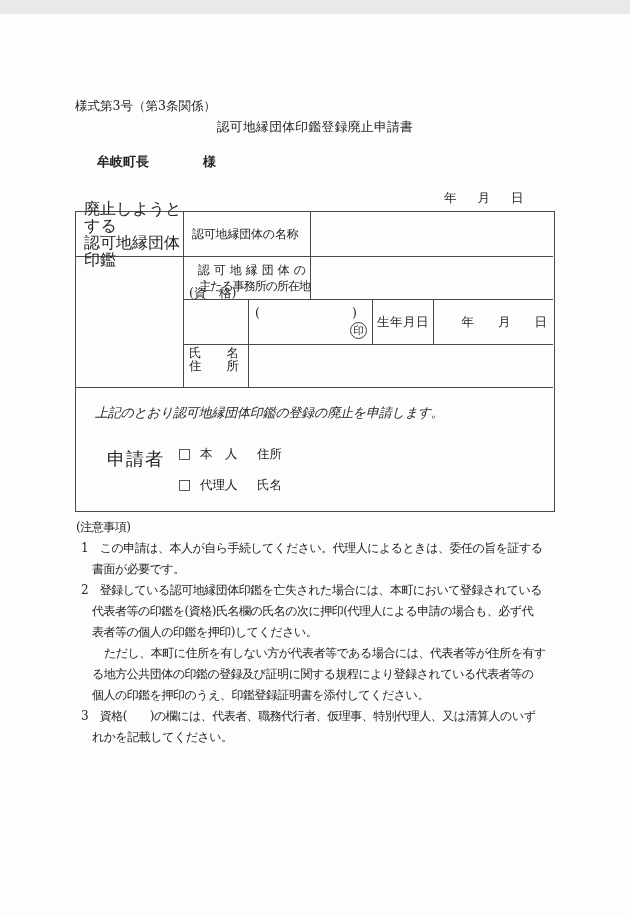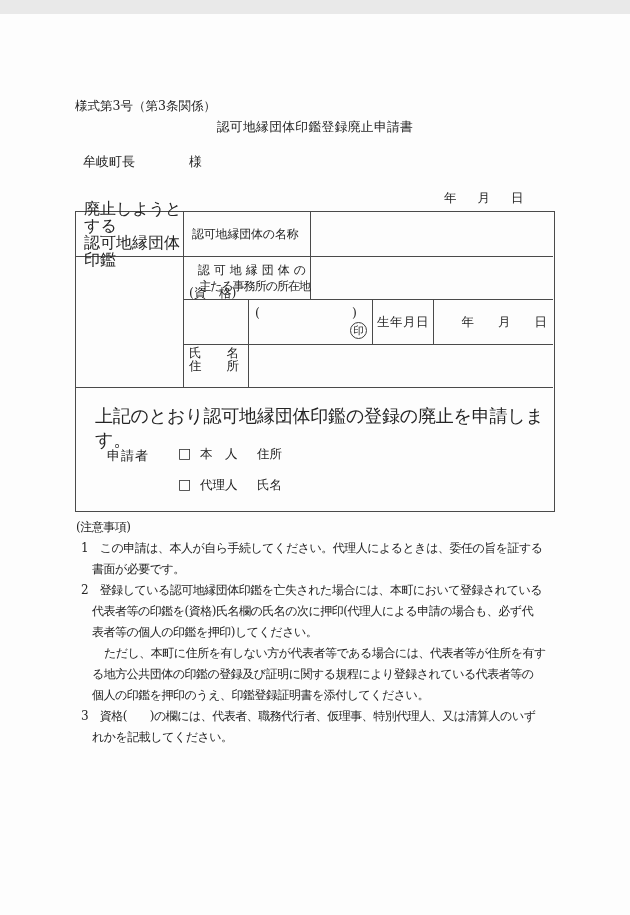--- a/index.html
+++ b/index.html
@@ -8,21 +8,21 @@
     position:relative; width:630px; height:915px; margin:14px auto;
     background:#fdfdfd; color:#242424;
     font-family:"DejaVu Serif","Liberation Serif",serif;
     font-size:12.5px; overflow:hidden;
   }
   .abs { position:absolute; }
 
   
   .form-number { left:75px; top:84px; font-size:12.5px; }
   .doc-title   { left:0; top:105px; width:630px; text-align:center; font-size:12.8px; letter-spacing:0.3px; }
-  .addressee   { left:83px; top:139px; font-size:13px; }
+  .addressee   { left:97px; top:139px; font-size:13px;font-weight:bold; }
   .addressee .honorific { margin-left:54px; }
   .date-line   { left:444px; top:176px; display:flex; gap:21px; font-size:12.5px; }
 
   
   .form-table { left:75px; top:197px; width:480px; height:301px; border:1px solid #4a4a4a; }
   .cell { position:absolute; }
   .br { border-right:1px solid #4a4a4a; }
   .bb { border-bottom:1px solid #4a4a4a; }
   .c-a { left:0;   top:0;    width:108px; height:45px; display:flex; flex-direction:column; justify-content:center; padding-left:8px; font-size:16px; line-height:17px; }
   .c-b { left:0;   top:45px; width:108px; height:131px; }
@@ -39,22 +39,22 @@
   .seal-circle {
     position:absolute; right:5px; top:22px; width:17px; height:17px;
     border:1px solid #3d3d3d; border-radius:50%;
     font-size:10.5px; line-height:15px; text-align:center;
   }
   .c-i { left:297px; top:88px; width:61px; height:45px; display:flex; align-items:center; justify-content:center; font-size:12.5px; letter-spacing:0.5px;font-family:Liberation Serif, serif; }
   .c-j { left:358px; top:88px; width:119px; height:45px; display:flex; align-items:center; justify-content:flex-end; gap:24px; padding-right:6px; font-size:12.5px; }
   .c-k { left:108px; top:133px; width:65px; height:43px; display:flex; align-items:center; padding-left:5px; font-size:12.5px; }
   .c-l { left:173px; top:133px; width:304px; height:43px; }
   .c-m { left:0; top:176px; width:477px; height:122px; }
-  .declaration { position:absolute; left:19px; top:16px; font-size:18px; letter-spacing:-0.2px; }
-  .applicant-label { position:absolute; left:31px; top:59px; font-size:13px; letter-spacing:1px; }
+  .declaration { position:absolute; left:19px; top:16px; font-size:13px; letter-spacing:-0.2px;font-style:italic; }
+  .applicant-label { position:absolute; left:31px; top:59px; font-size:18px; letter-spacing:1px; }
   .opt-row { position:absolute; left:0; width:477px; height:16px; }
   .opt-1 { top:58px; } .opt-2 { top:89px; }
   .opt-row .checkbox { position:absolute; left:102px; top:-1px; font-size:14px; }
   .opt-row .opt-type { position:absolute; left:124px; font-size:12.5px; }
   .opt-row .opt-field{ position:absolute; left:181px; font-size:12.5px; }
 
   
   .notes { left:0; top:503px; width:630px; }
   .note-line { line-height:21px; font-size:12px; letter-spacing:-0.5px; white-space:nowrap; }
   .ind-h { padding-left:76px; }

